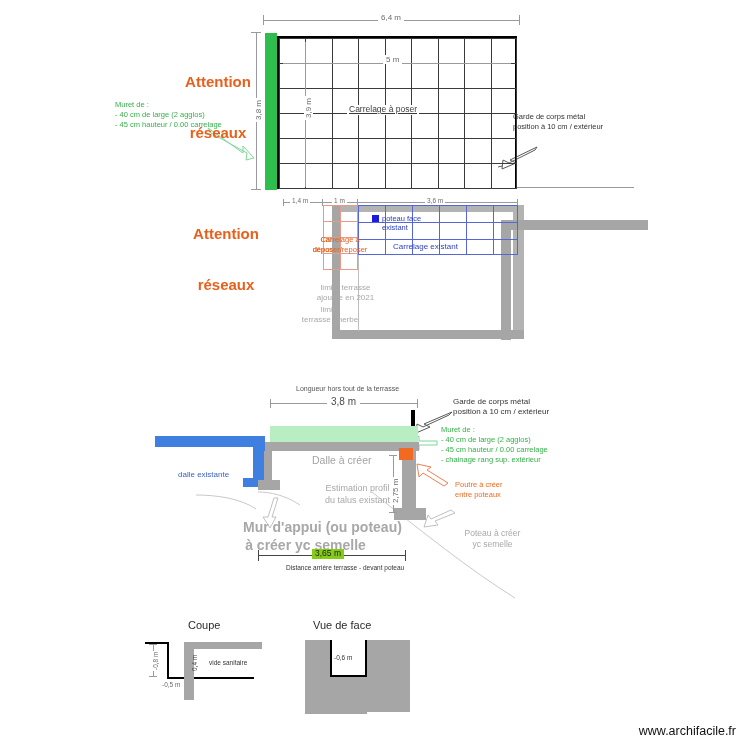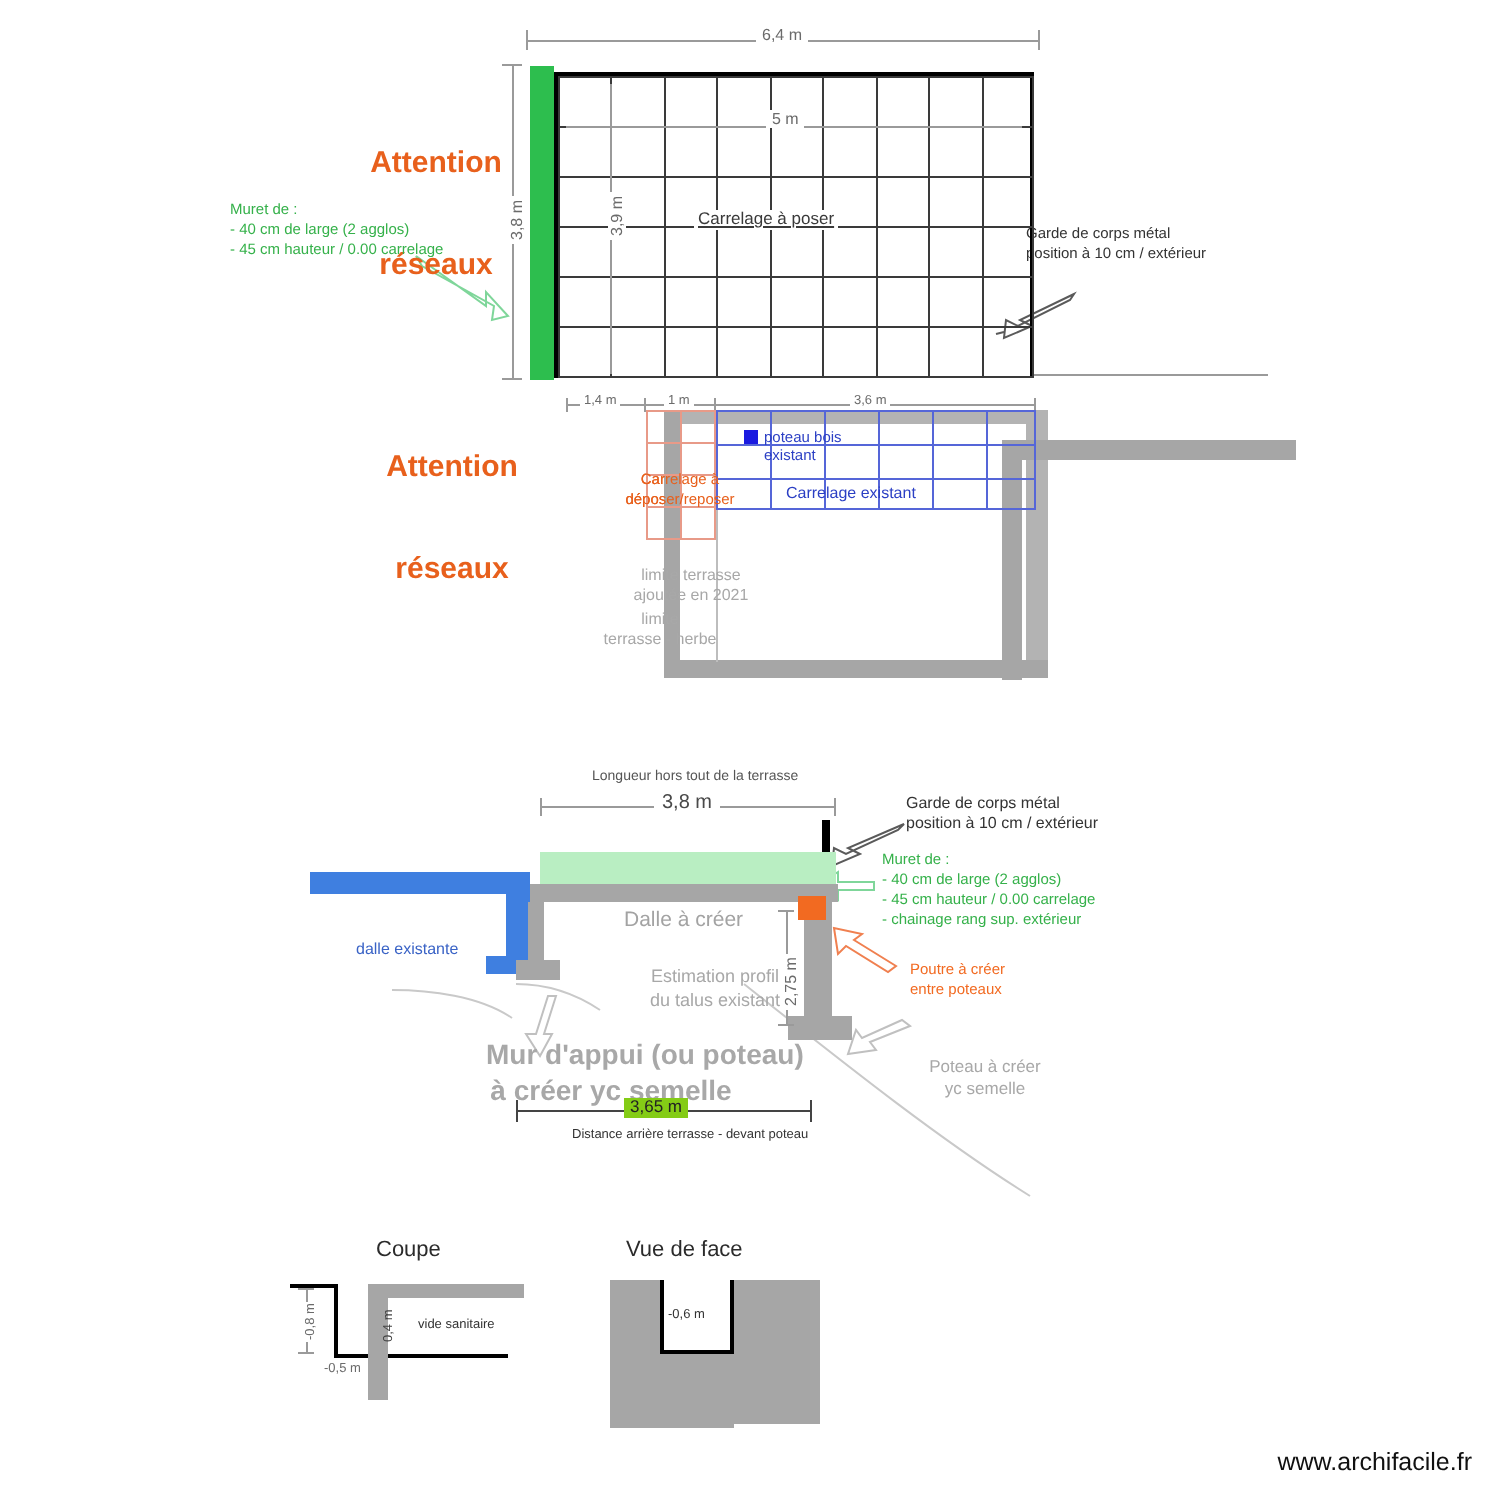--- a/index.html
+++ b/index.html
@@ -218,21 +218,21 @@
     <div class="red-h" style="left:0;top:0;width:35px;"></div>
     <div class="red-h" style="left:0;top:16px;width:35px;"></div>
     <div class="red-h" style="left:0;top:32px;width:35px;"></div>
     <div class="red-h" style="left:0;top:48px;width:35px;"></div>
     <div class="red-h" style="left:0;top:64px;width:35px;"></div>
     <div class="red-v" style="left:0;top:0;height:65px;"></div>
     <div class="red-v" style="left:17px;top:0;height:65px;"></div>
     <div class="red-v" style="left:34px;top:0;height:65px;"></div>
   </div>
   <div class="abs" style="left:372px;top:215px;width:7px;height:7px;background:#1a1ae0;"></div>
-  <div class="t blue-txt" style="left:382px;top:214px;width:60px;font-size:7.5px;line-height:1.25;">poteau bois
+  <div class="t blue-txt" style="left:382px;top:214px;width:60px;font-size:7.5px;line-height:1.25;">poteau face
 existant</div>
   <div class="t blue-txt" style="left:393px;top:242px;font-size:8px;">Carrelage existant</div>
   <div class="t red-txt" style="left:300px;top:235px;width:80px;">Carrelage à
 déposer/reposer</div>
 
   <div class="abs" style="left:358px;top:255px;width:1px;height:76px;background:#bdbdbd;"></div>
 
   <div class="t grey-txt" style="left:308px;top:283px;width:75px;font-size:8px;text-align:center;line-height:1.3;">limite terrasse
 ajoutée en 2021</div>
   <div class="t grey-txt" style="left:295px;top:305px;width:70px;font-size:8px;text-align:center;line-height:1.3;">limite

